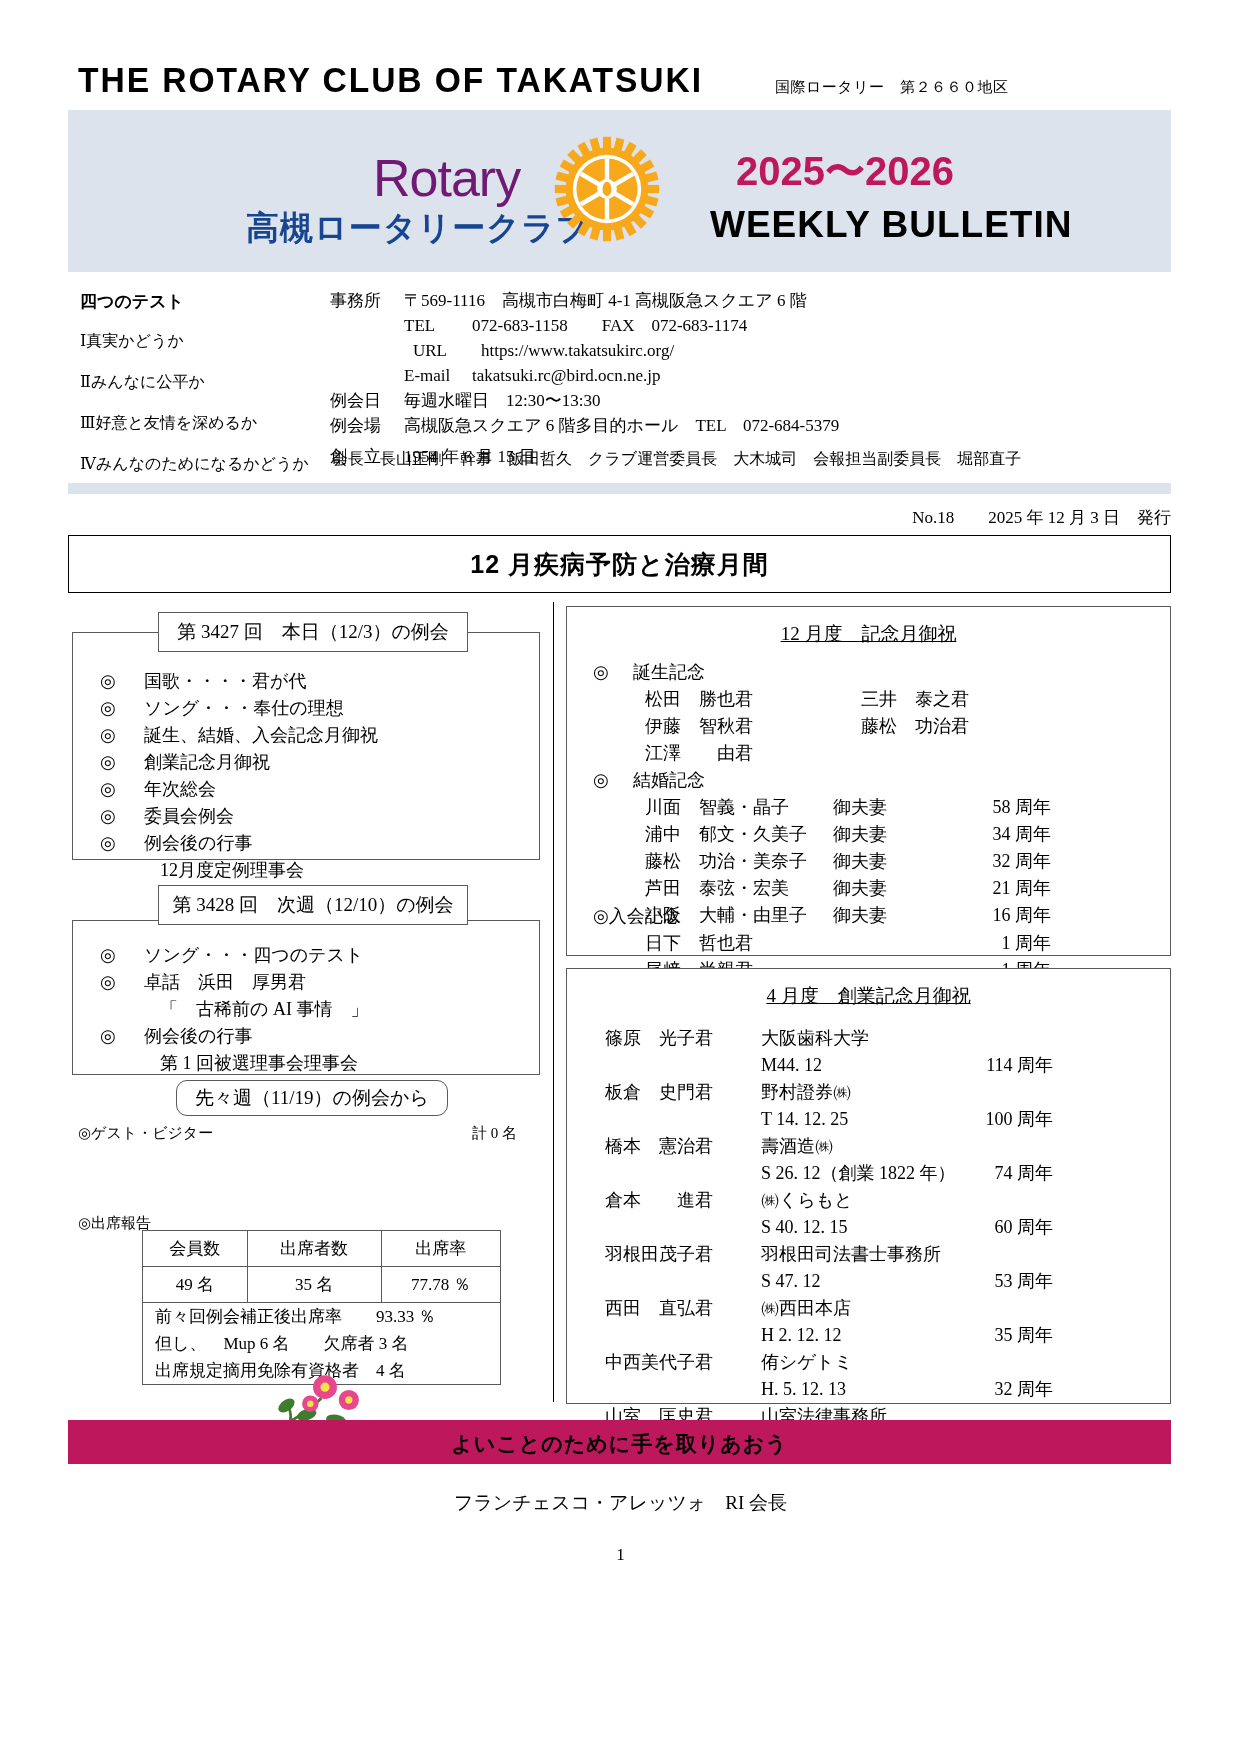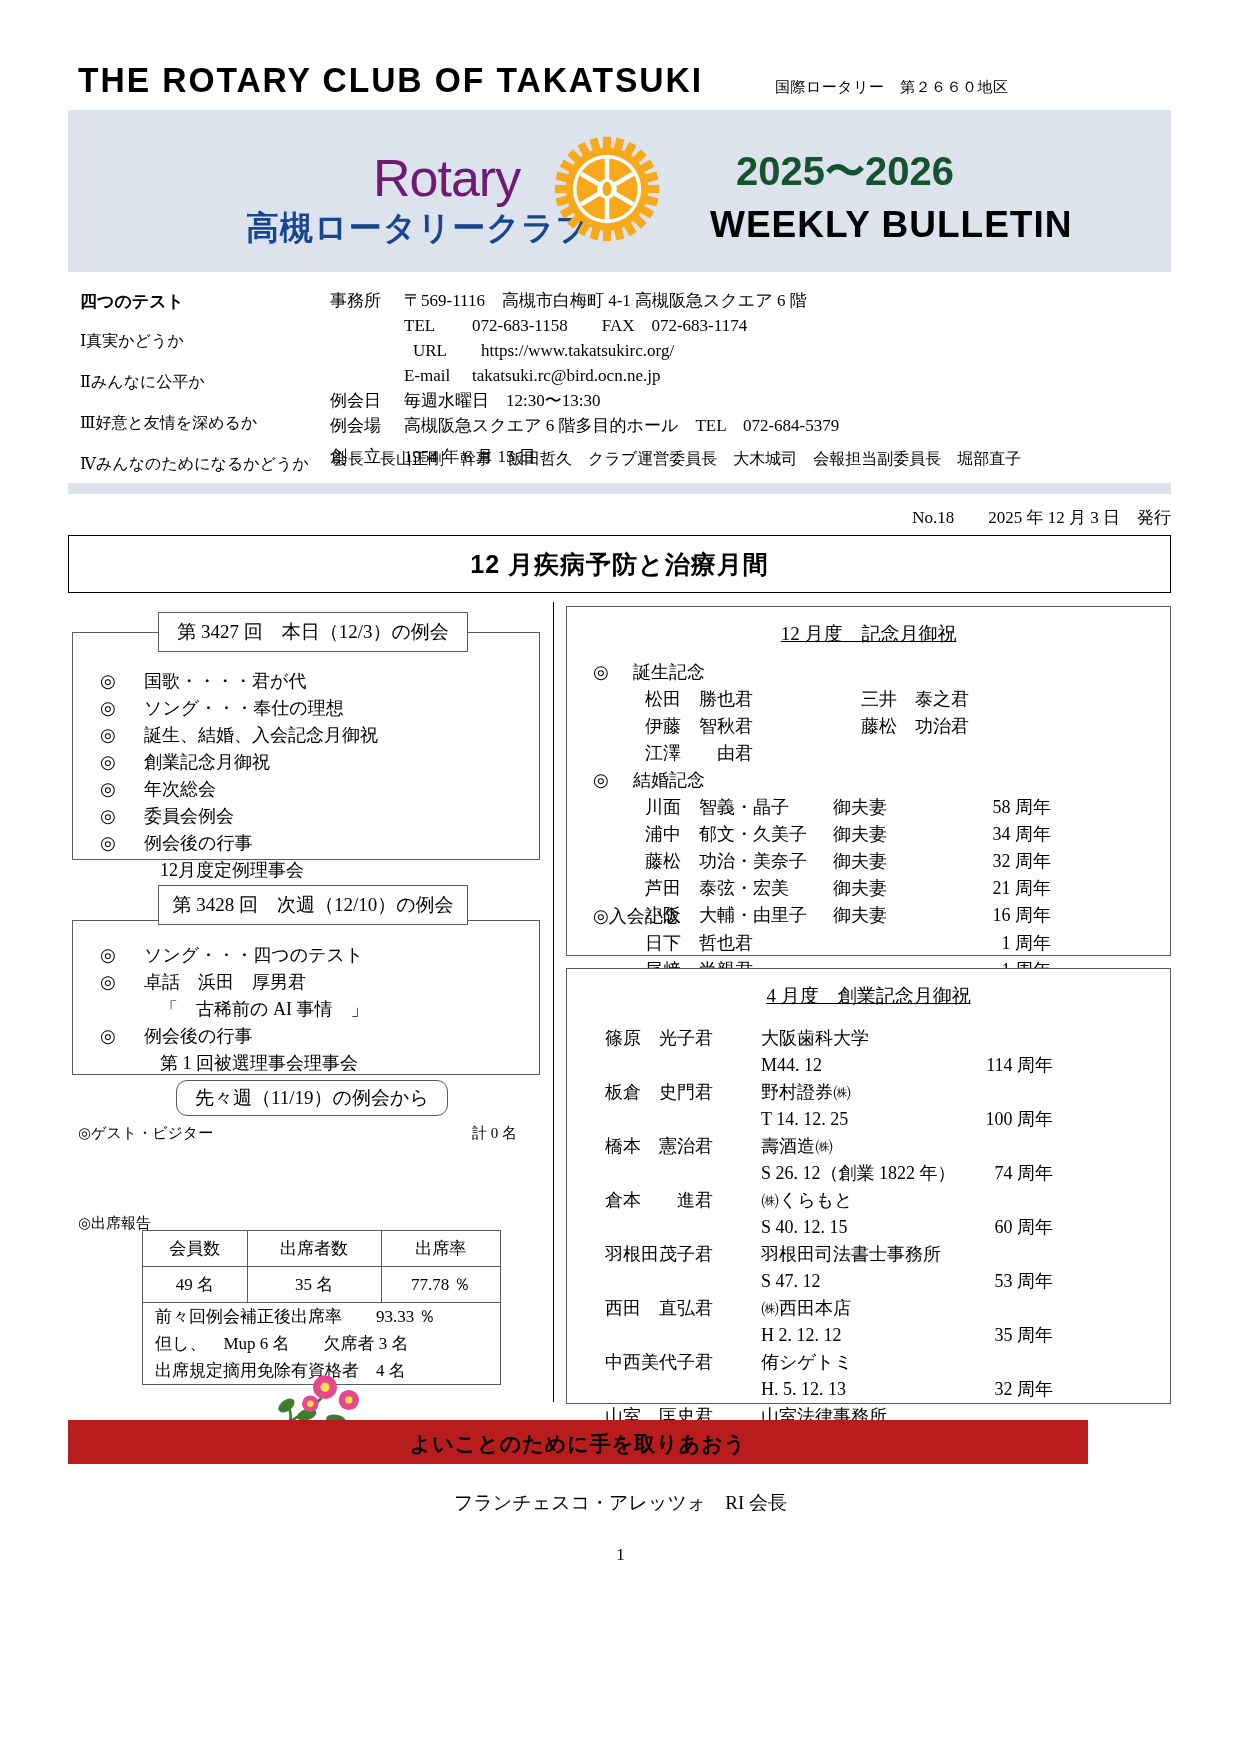--- a/index.html
+++ b/index.html
@@ -85,21 +85,21 @@
     height: 122px;
   }
   .banner-years {
     position: absolute;
     left: 668px;
     top: 34px;
     font-family: "Liberation Sans", "DejaVu Sans", sans-serif;
     font-weight: 700;
     font-size: 40px;
     letter-spacing: 0px;
-    color: #14532d;
+    color: #be185d;
   }
   .banner-weekly {
     position: absolute;
     left: 642px;
     top: 94px;
     font-family: "Liberation Sans", "DejaVu Sans", sans-serif;
     font-weight: 700;
     font-size: 37px;
     letter-spacing: 1px;
     color: #000;
@@ -305,23 +305,23 @@
   .f-name { position: absolute; left: 12px; }
   .f-comp { position: absolute; left: 168px; }
   .f-date { position: absolute; left: 168px; }
   .f-yrs  { position: absolute; left: 352px; width: 108px; text-align: right; }
 
   
   .footer-bar {
     position: absolute;
     left: 68px;
     top: 1420px;
-    width: 1020px;
+    width: 1103px;
     height: 44px;
-    background: #b91c1c;
+    background: #be185d;
   }
   .footer-motto {
     position: absolute;
     left: 0; right: 0;
     top: 10px;
     text-align: center;
     font-family: "Liberation Sans", "DejaVu Sans", sans-serif;
     font-weight: 700;
     font-size: 21px;
     letter-spacing: 1px;

